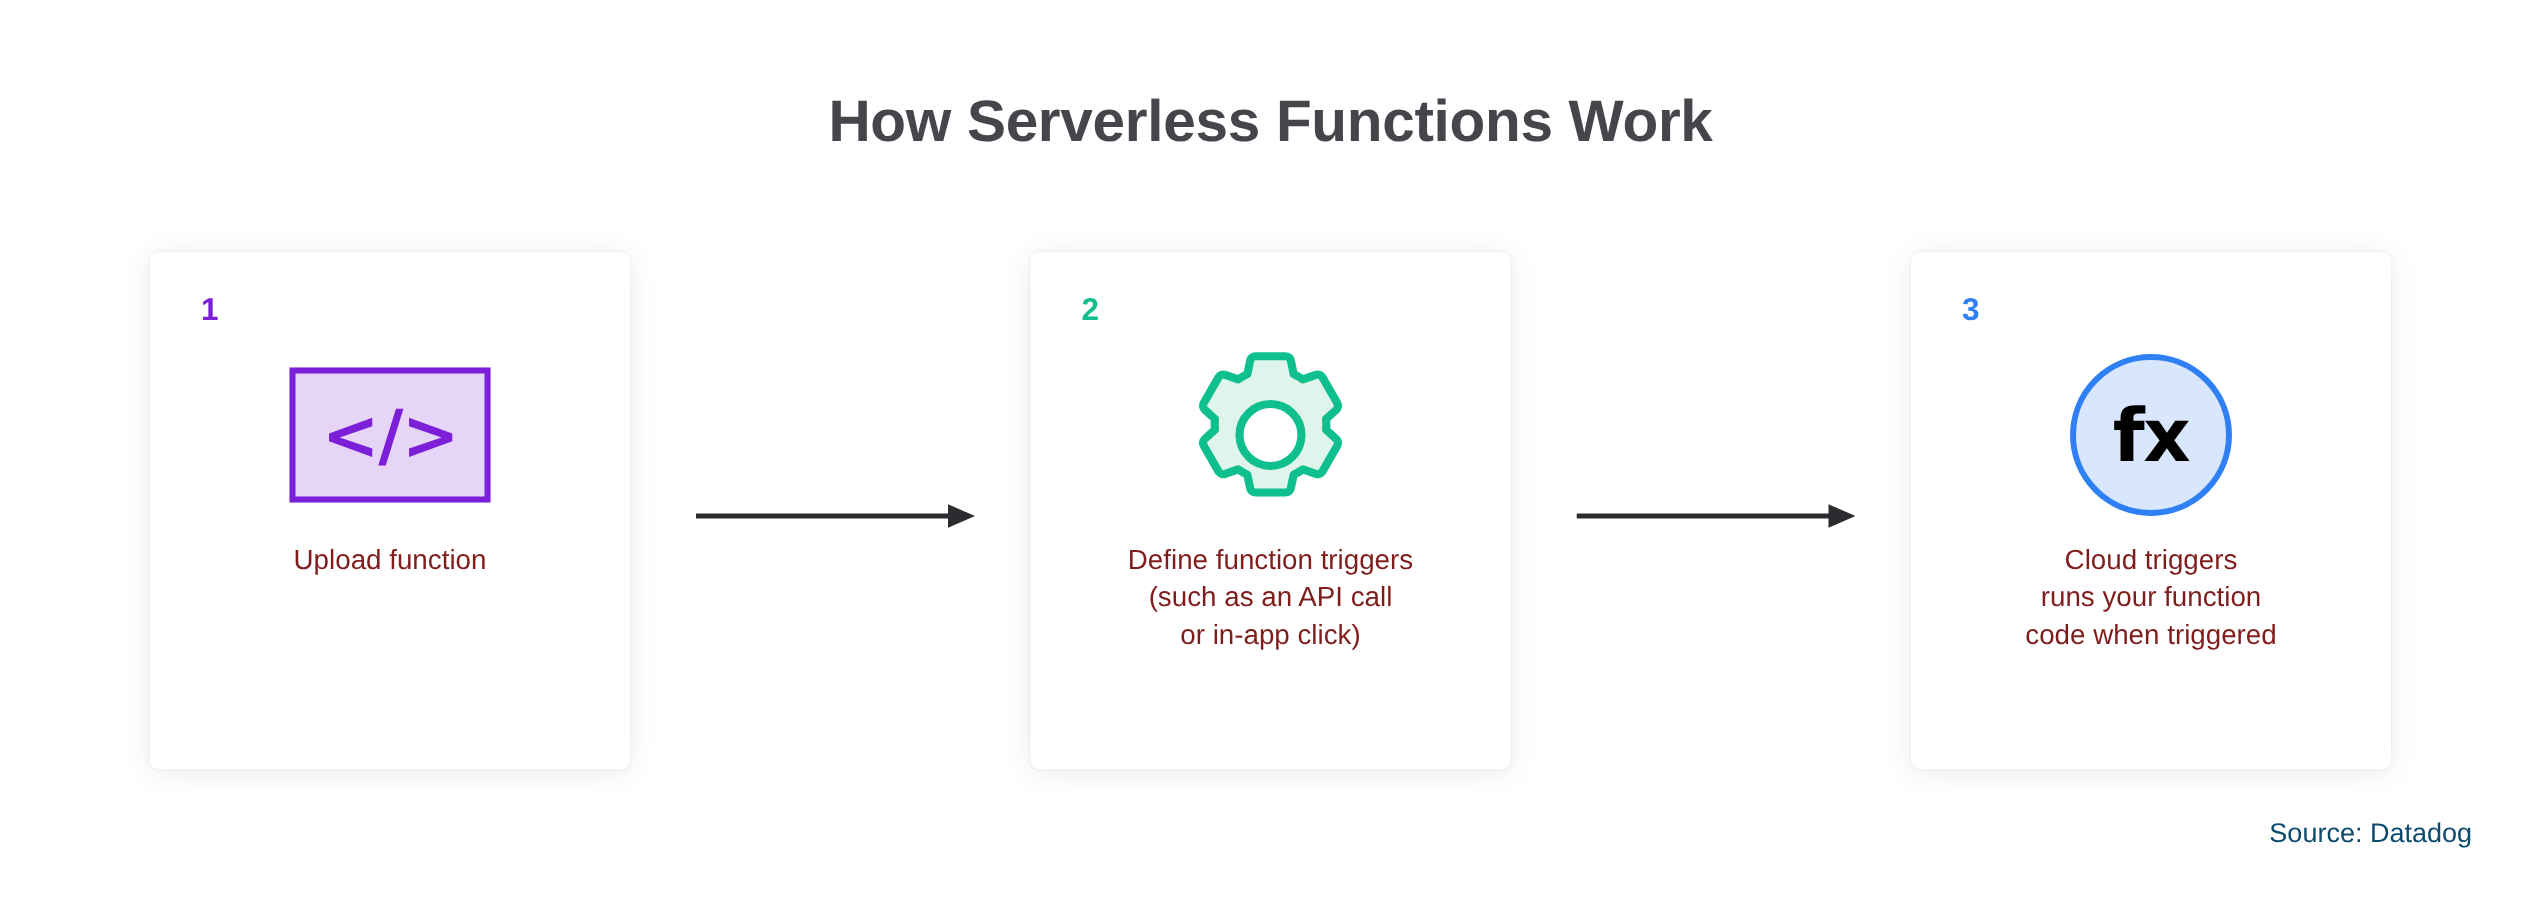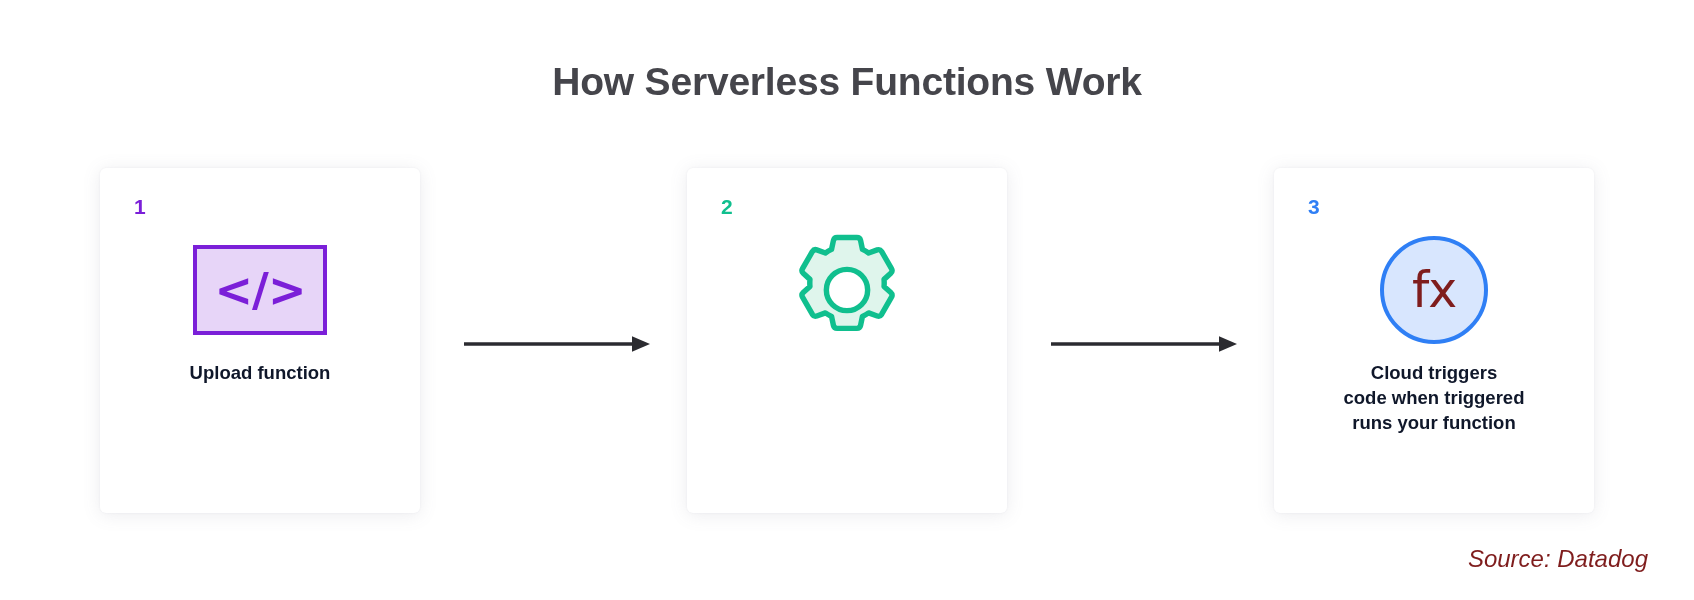--- a/index.html
+++ b/index.html
@@ -85,23 +85,23 @@
     justify-content: center;
   }
 
   .step-caption {
     position: absolute;
     left: 0;
     top: 192px;
     width: 320px;
     text-align: center;
     font-size: 18.5px;
-    font-weight: 700;
+    font-weight: 400;
     line-height: 25px;
-    color: #0f172a;
+    color: #7f1d1d;
   }
   .step-caption .cap-line { display: block; }
 
   
   .code-icon {
     width: 134px;
     height: 90px;
     box-sizing: border-box;
     background: #E7D5F8;
     border: 4px solid #7B1FD8;
@@ -123,45 +123,44 @@
   .fx-icon {
     width: 108px;
     height: 108px;
     box-sizing: border-box;
     border-radius: 50%;
     background: #D8E6FE;
     border: 4px solid #2F7FF5;
     display: flex;
     align-items: center;
     justify-content: center;
-    color: #7f1d1d;
+    color: #000000;
     font-family: "DejaVu Sans", sans-serif;
     font-size: 49px;
-    font-weight: 400;
+    font-weight: 700;
     line-height: 1;
     letter-spacing: -1px;
   }
 
   
   .flow-arrow {
     position: absolute;
     top: 165px;
     height: 22px;
   }
   .flow-arrow.arrow-1 { left: 464px; width: 186px; }
   .flow-arrow.arrow-2 { left: 1051px; width: 186px; }
 
   
   .source-note {
     position: absolute;
     right: 58px;
     top: 545px;
-    font-size: 24px;
-    font-style: italic;
-    color: #7f1d1d;
+    font-size: 18px;
+    color: #0c4a6e;
     white-space: nowrap;
   }
 </style>
 </head>
 <body>
 
 <div id="page-root">
 
   <div class="chart-title">How Serverless Functions Work</div>
 
@@ -185,38 +184,43 @@
     </div>
 
     <div class="step-card card-2">
       <div class="step-number num-2">2</div>
       <div class="icon-slot">
         <svg class="gear-icon" width="118" height="118" viewBox="0 0 100 100" xmlns="http://www.w3.org/2000/svg">
           <path d="M41.6 5.5 h16.8 a3.2 3.2 0 0 1 3.1 2.5 l1.6 7.6 a36 36 0 0 1 5.2 3.0 l7.3 -2.6 a3.2 3.2 0 0 1 3.7 1.3 l8.4 14.6 a3.2 3.2 0 0 1 -0.6 3.9 l-5.7 5.2 a36 36 0 0 1 0 6.0 l5.7 5.2 a3.2 3.2 0 0 1 0.6 3.9 l-8.4 14.6 a3.2 3.2 0 0 1 -3.7 1.3 l-7.3 -2.6 a36 36 0 0 1 -5.2 3.0 l-1.6 7.6 a3.2 3.2 0 0 1 -3.1 2.5 h-16.8 a3.2 3.2 0 0 1 -3.1 -2.5 l-1.6 -7.6 a36 36 0 0 1 -5.2 -3.0 l-7.3 2.6 a3.2 3.2 0 0 1 -3.7 -1.3 l-8.4 -14.6 a3.2 3.2 0 0 1 0.6 -3.9 l5.7 -5.2 a36 36 0 0 1 0 -6.0 l-5.7 -5.2 a3.2 3.2 0 0 1 -0.6 -3.9 l8.4 -14.6 a3.2 3.2 0 0 1 3.7 -1.3 l7.3 2.6 a36 36 0 0 1 5.2 -3.0 l1.6 -7.6 a3.2 3.2 0 0 1 3.1 -2.5 z" fill="#DFF5EC" stroke="#10BF8E" stroke-width="4.6" stroke-linejoin="round"></path>
           <circle cx="50" cy="50" r="17.5" fill="#ffffff" stroke="#10BF8E" stroke-width="4.6"></circle>
         </svg>
       </div>
+      <div class="step-caption">
+        <span class="cap-line">Define function triggers</span>
+        <span class="cap-line">(such as an API call</span>
+        <span class="cap-line">or in-app click)</span>
+      </div>
     </div>
 
     <div class="flow-arrow arrow-2">
       <svg width="186" height="22" viewBox="0 0 186 22" xmlns="http://www.w3.org/2000/svg">
         <line x1="0" y1="11" x2="170" y2="11" stroke="#2b2b30" stroke-width="3.4"></line>
         <polygon points="168,3.2 186,11 168,18.8" fill="#2b2b30"></polygon>
       </svg>
     </div>
 
     <div class="step-card card-3">
       <div class="step-number num-3">3</div>
       <div class="icon-slot">
         <div class="fx-icon">fx</div>
       </div>
       <div class="step-caption">
         <span class="cap-line">Cloud triggers</span>
+        <span class="cap-line">runs your function</span>
         <span class="cap-line">code when triggered</span>
-        <span class="cap-line">runs your function</span>
       </div>
     </div>
 
   </div>
 
   <div class="source-note">Source: Datadog</div>
 
 </div>
 
 </body></html>

